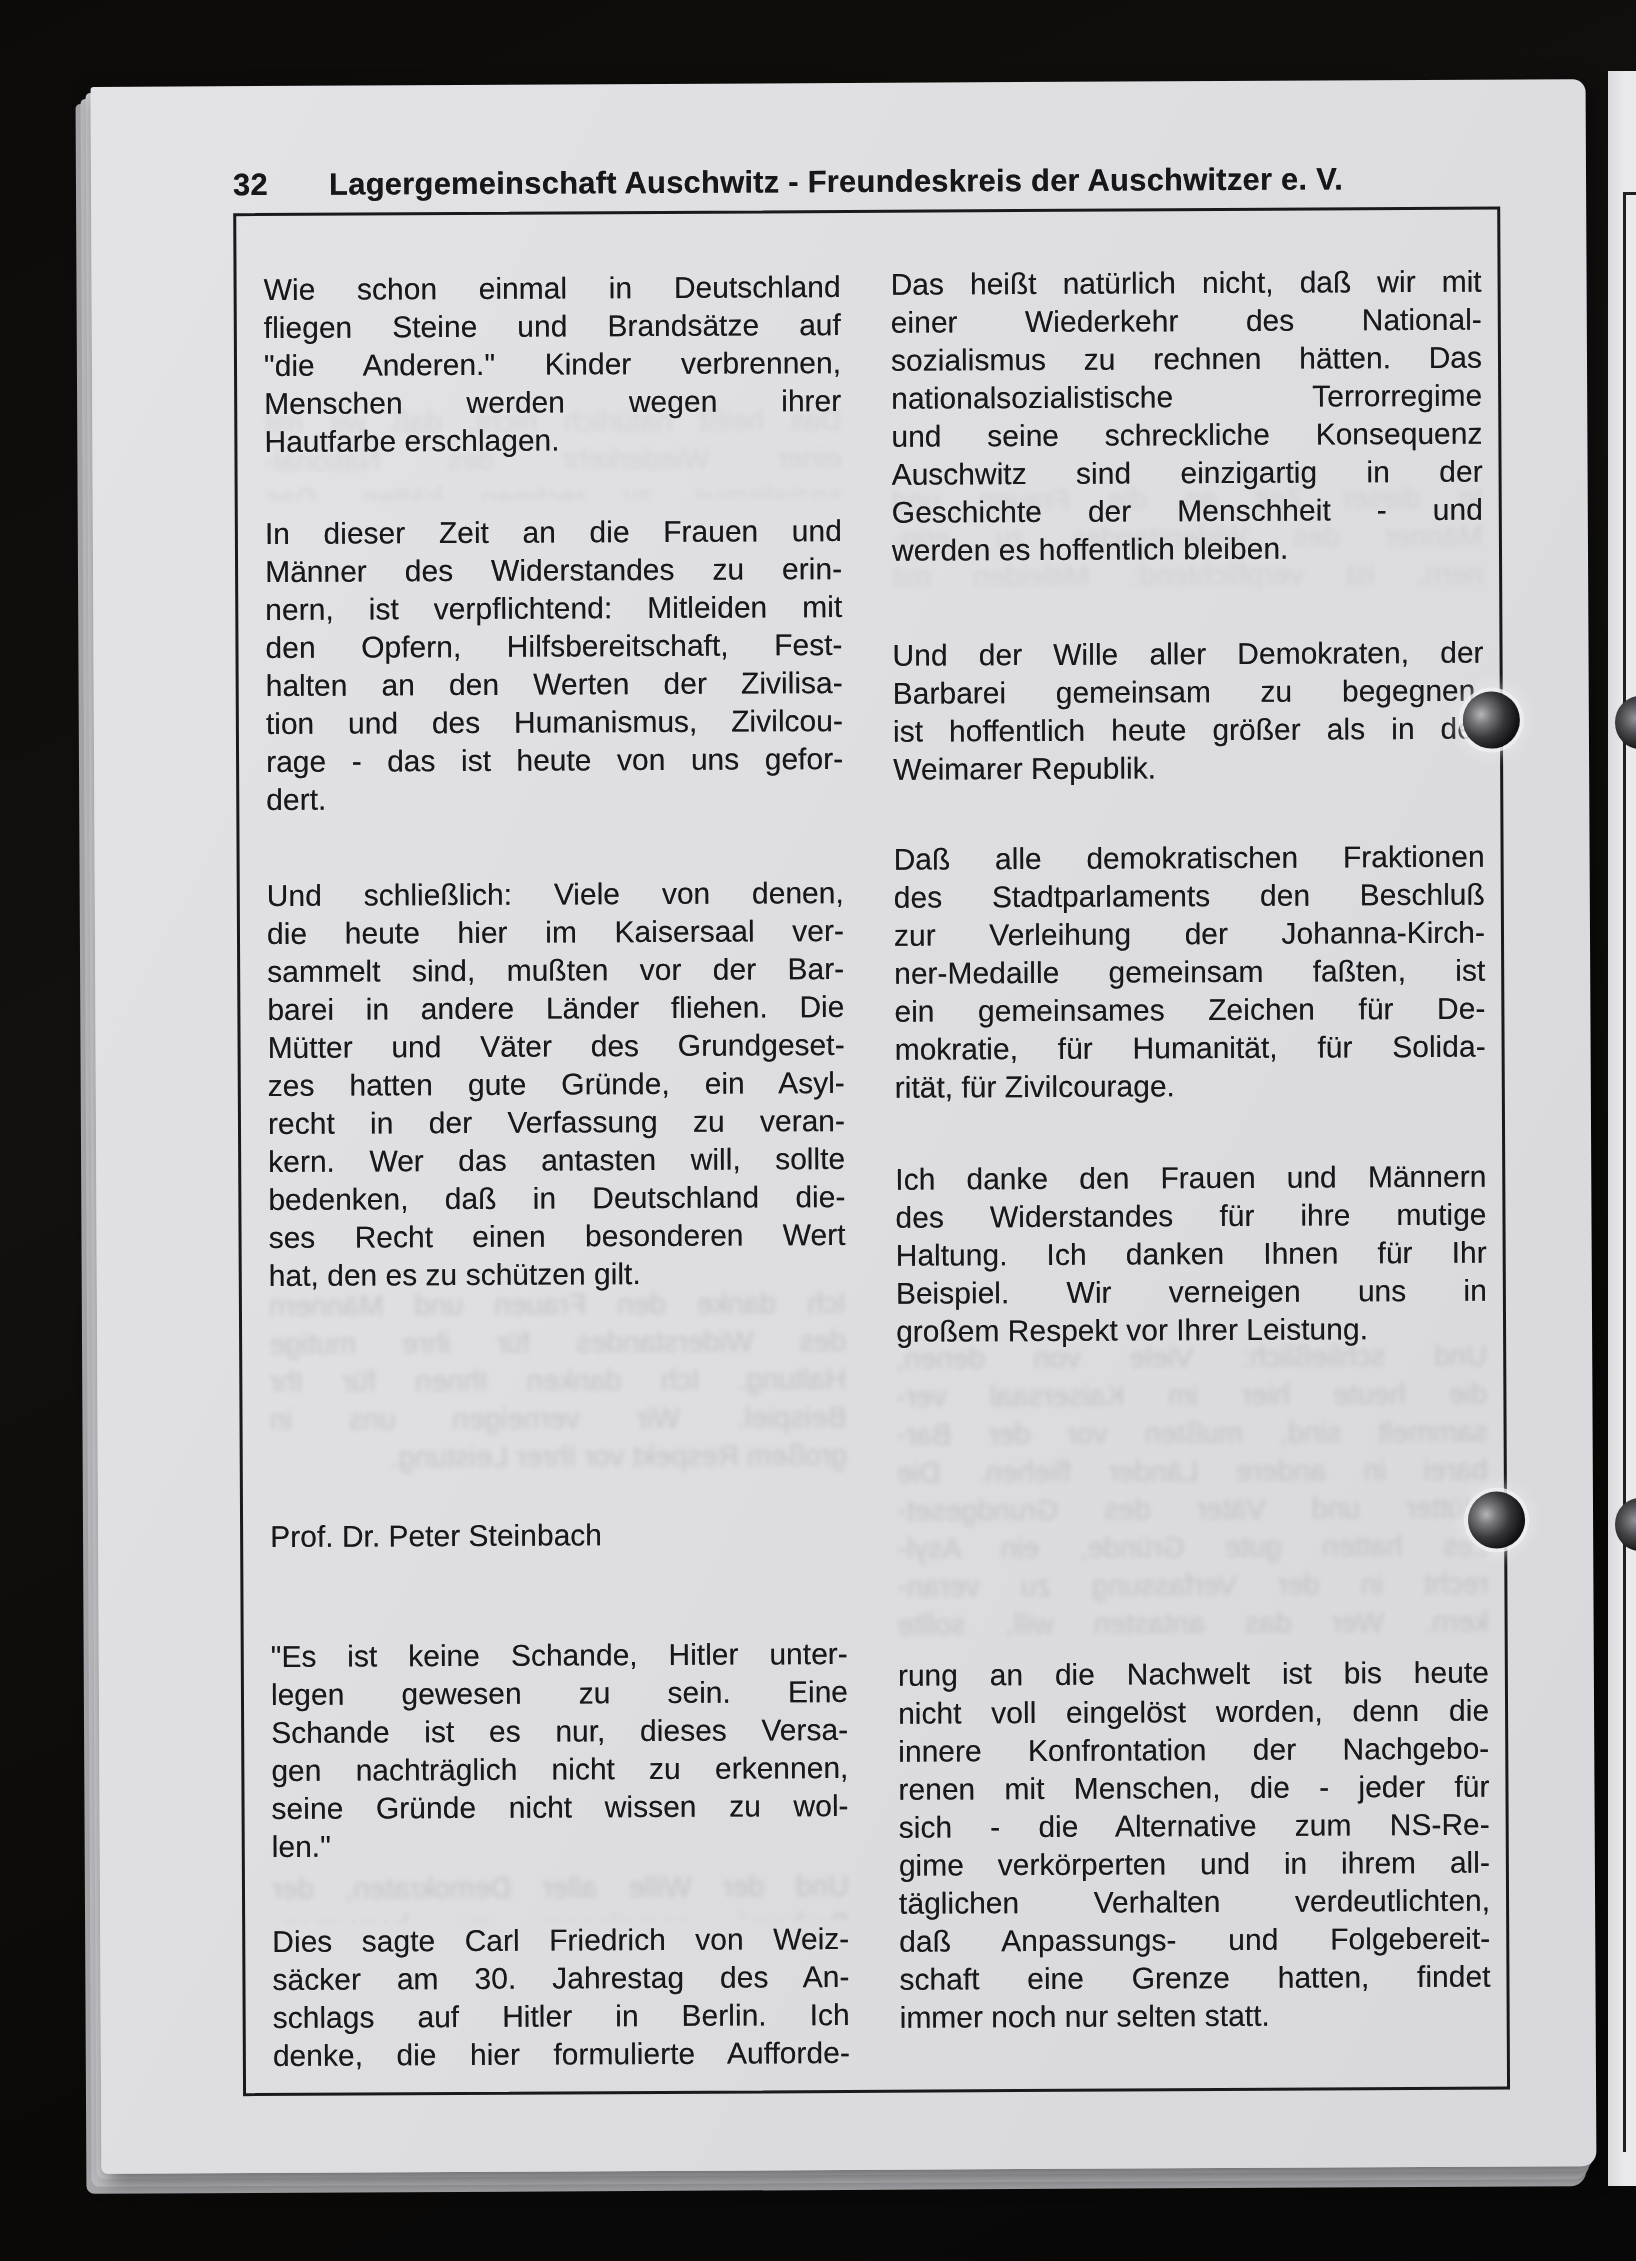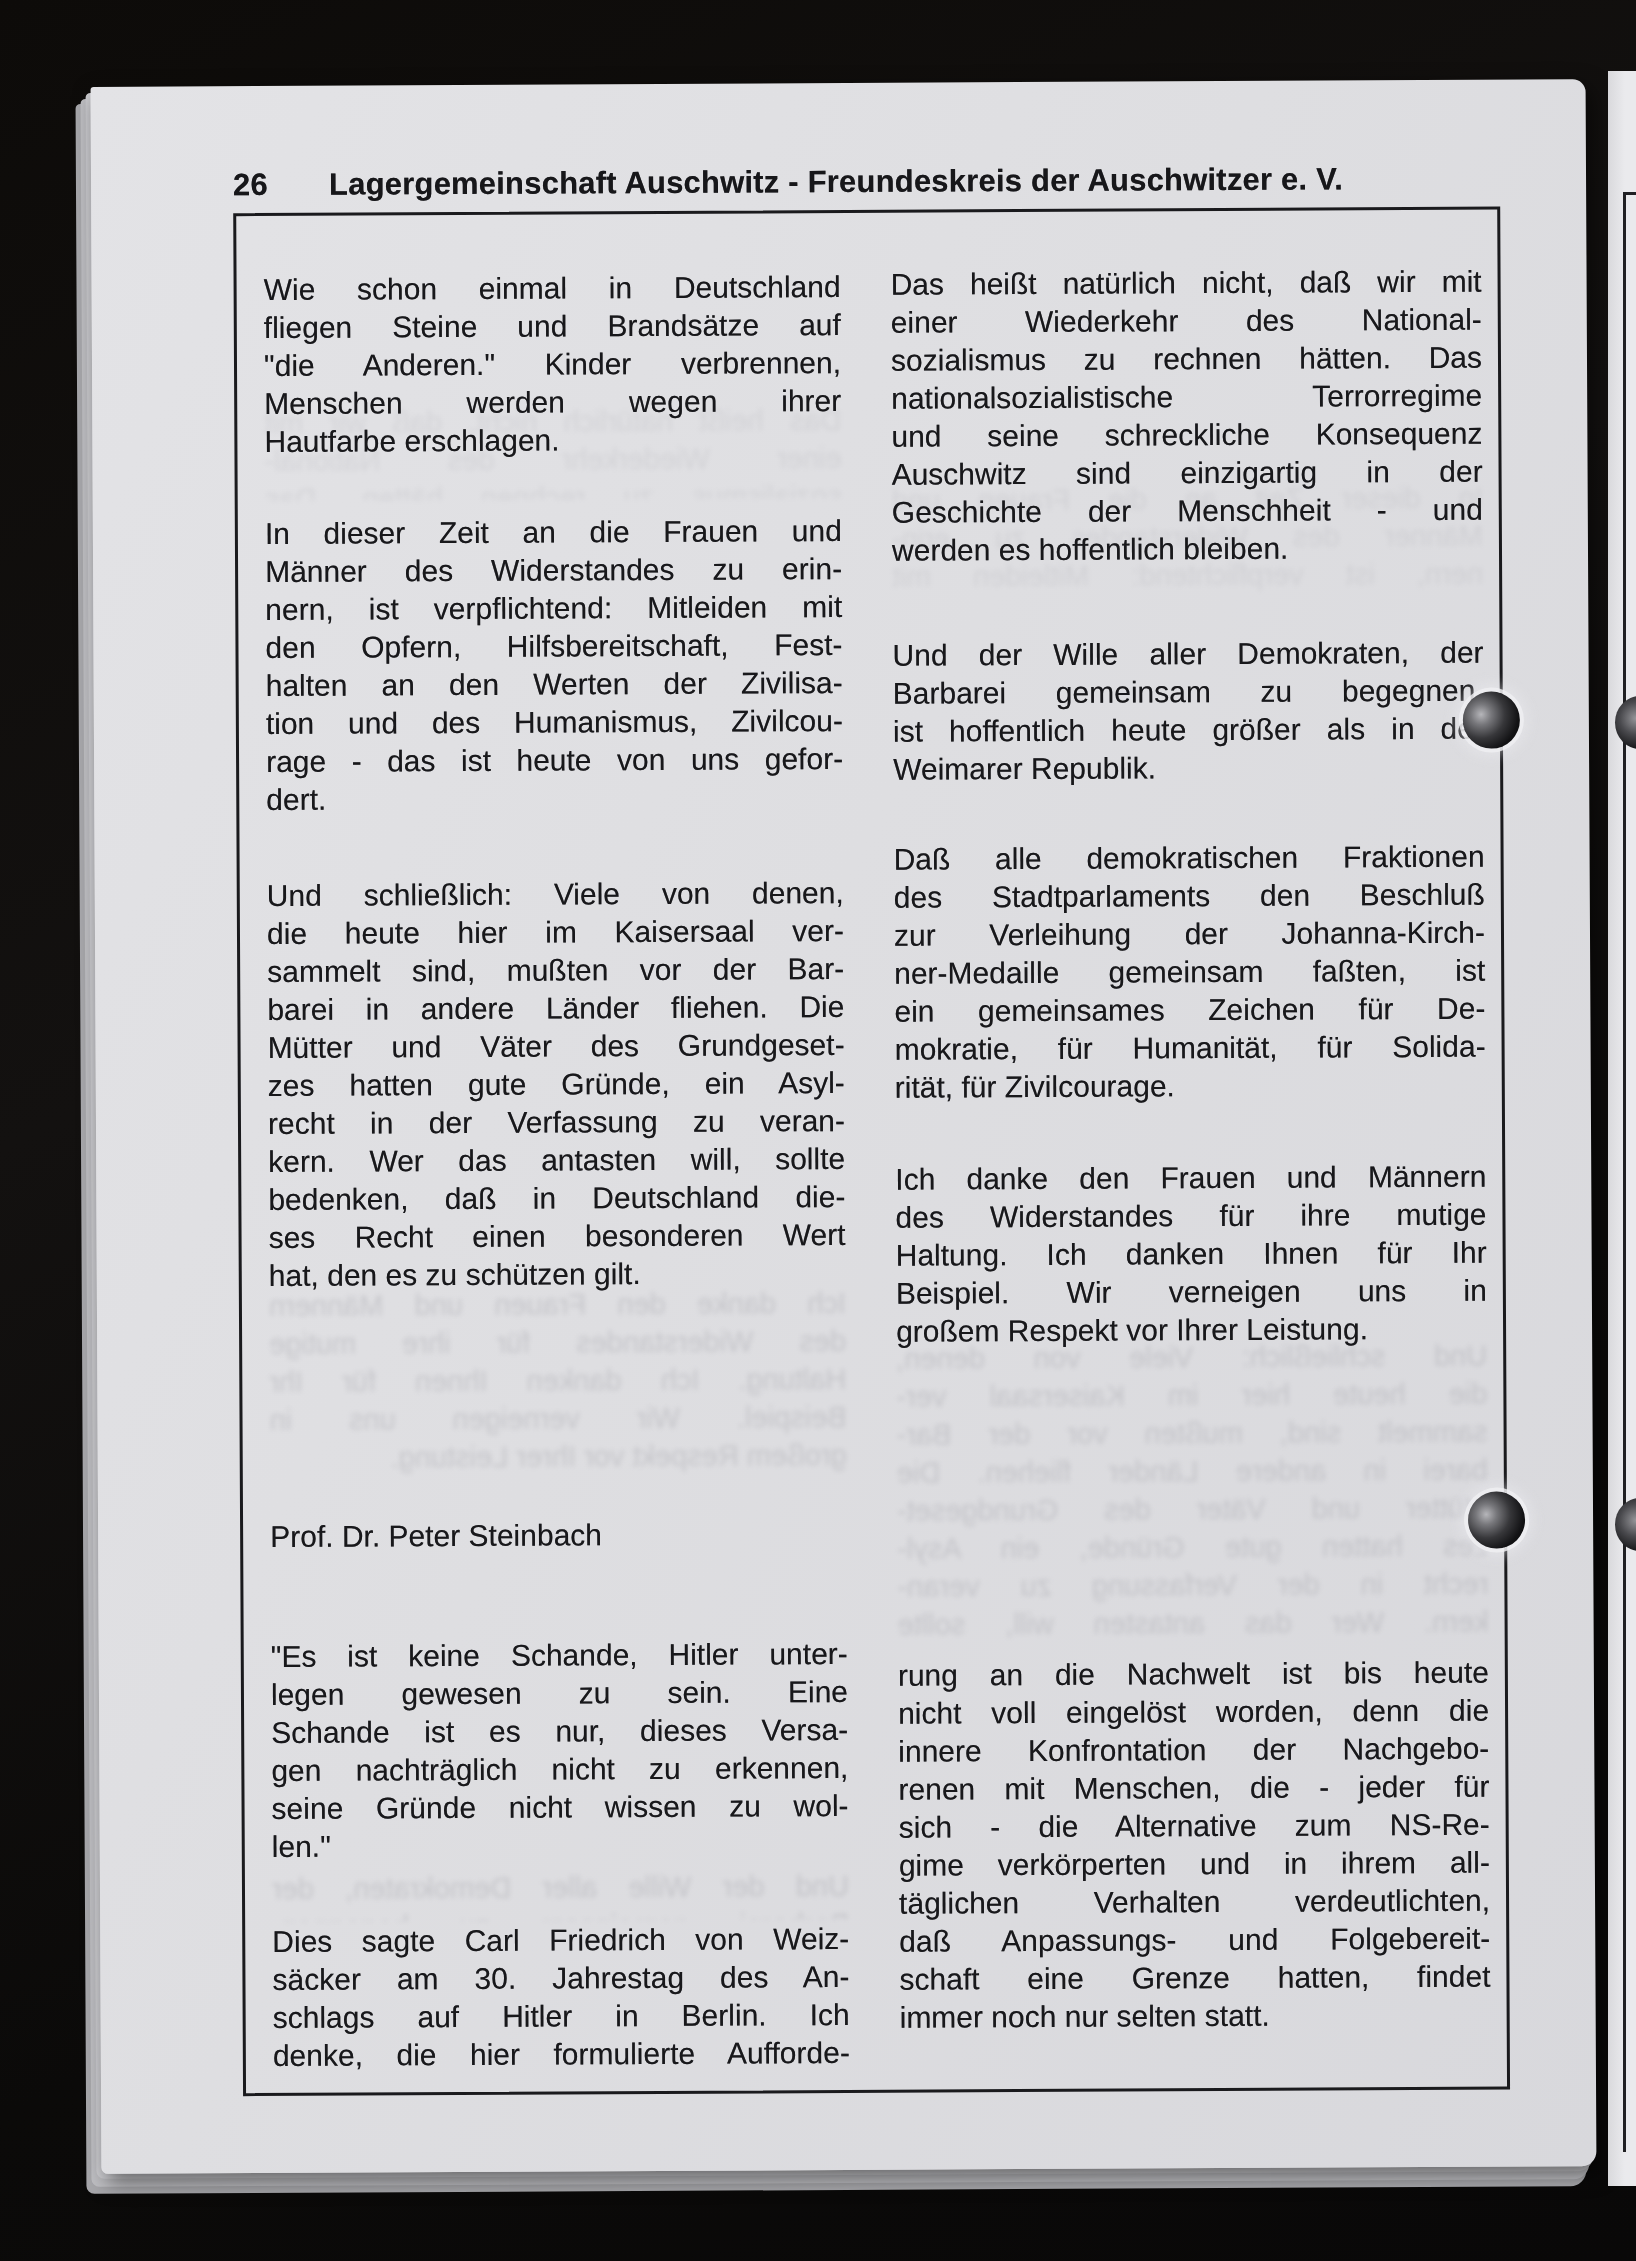--- a/index.html
+++ b/index.html
@@ -70,21 +70,21 @@
 
 <div class="scene">
 
   <div class="stack s1"></div>
   <div class="stack s2"></div>
   <div class="stack s3"></div>
 
   <div class="page">
 
     <div class="header">
-      <span class="pagenum">26</span>
+      <span class="pagenum">32</span>
       <span class="title">Lagergemeinschaft Auschwitz - Freundeskreis der Auschwitzer e. V.</span>
     </div>
 
     <div class="frame">
 
       <div class="bleed faint lpos" style="top:188px;height:97px;">
           <div class="jline">Das heißt natürlich nicht, daß wir mit</div>
           <div class="jline">einer Wiederkehr des National-</div>
           <div class="jline">sozialismus zu rechnen hätten. Das</div>
         </div>

